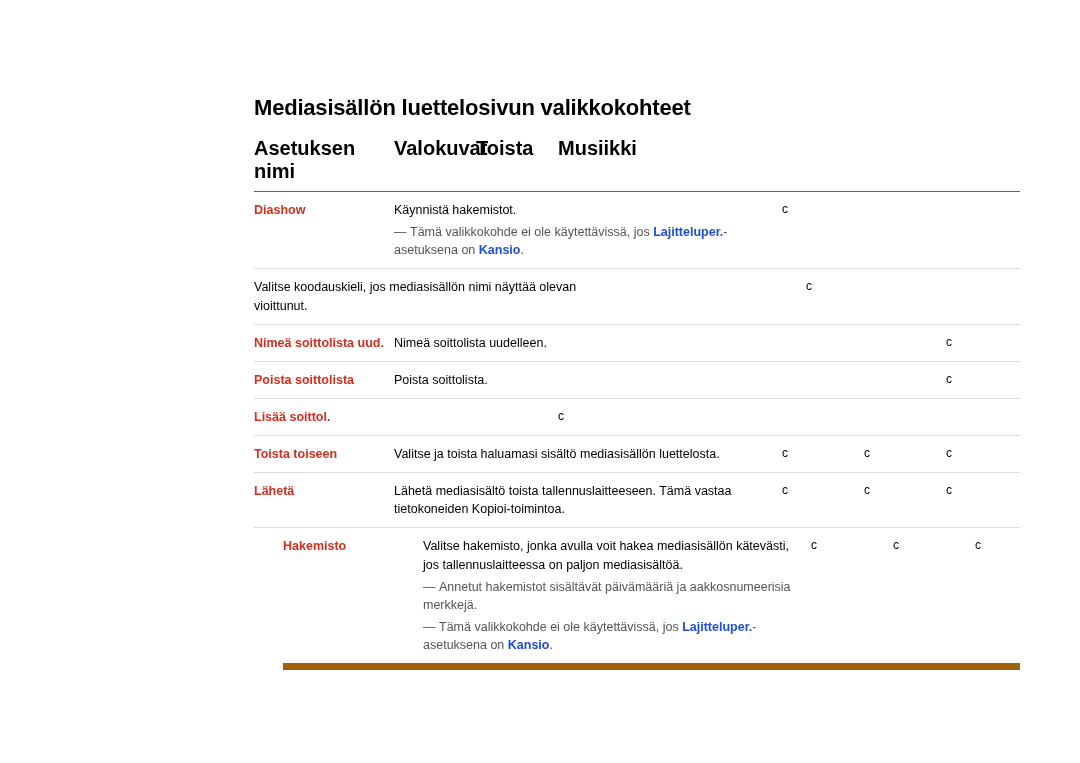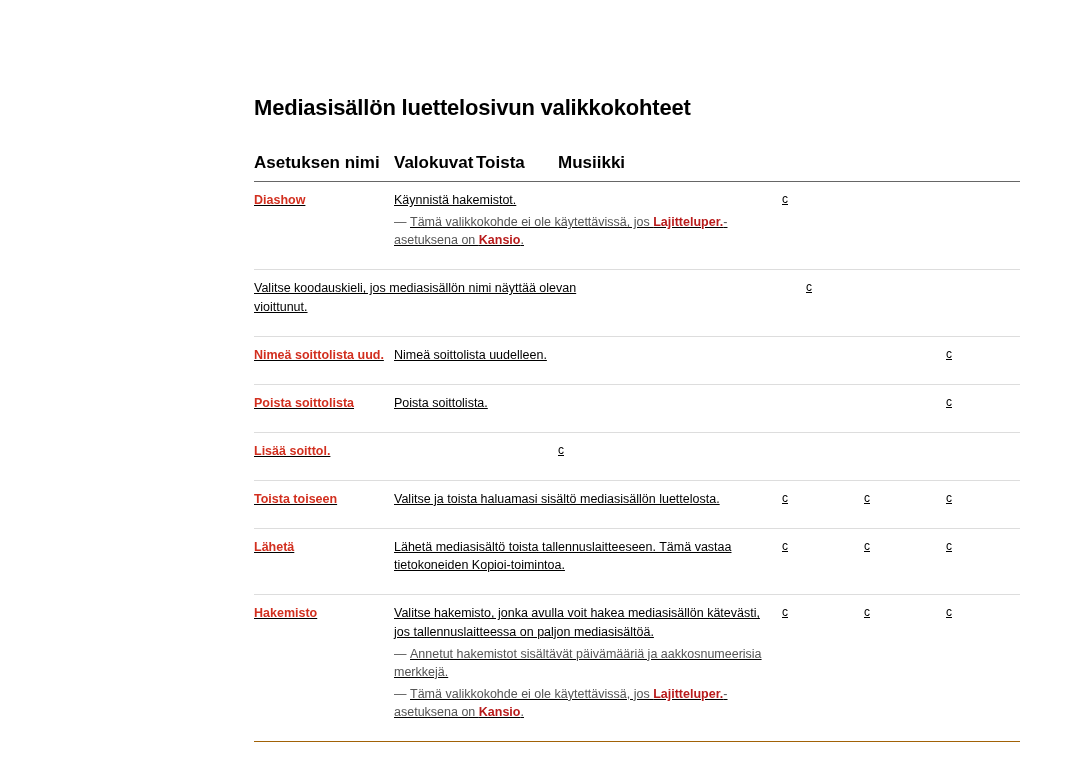--- a/index.html
+++ b/index.html
@@ -14,62 +14,61 @@
   .page {
     padding-top: 95px;
     padding-left: 254px;
     padding-right: 60px;
     box-sizing: border-box;
   }
   .title {
     font-size: 22px;
     font-weight: 700;
     letter-spacing: -0.2px;
-    margin-bottom: 32px;
+    margin-bottom: 16px;
   }
   .thead-row {
     display: flex;
     font-weight: 700;
-    font-size: 17px;
+    font-size: 20px;
     border-bottom: 1px solid #666;
     padding-bottom: 8px;
   }
   .col-name  { width: 140px; flex-shrink: 0; }
   .col-func  { width: 388px; flex-shrink: 0; padding-right: 10px; box-sizing: border-box; }
   .col-check { width: 82px; flex-shrink: 0; }
   .row {
     display: flex;
     font-size: 12.5px;
     border-bottom: 1px solid #ddd;
     padding-top: 9px;
-    padding-bottom: 20px;
+    padding-bottom: 9px;
     line-height: 1.45;
-    text-decoration: underline;
   }
-  .row.last { border-bottom: 1px solid #a16207; }
+  .row.last { border-bottom: 7px solid #a16207; margin-left: 29px; }
   .setting-name {
     color: #d22f1f;
     font-weight: 700;
   }
   .check {
     font-family: Arial, sans-serif;
     font-size: 12px;
   }
   .note {
     margin-top: 4px;
     color: #555;
   }
   .note .dash {
     color: #555;
     display: inline-block;
     width: 16px;
     font-family: Arial, sans-serif;
   }
   .hl {
-    color: #b91c1c;
+    color: #1d4ed8;
     font-weight: 700;
   }
 </style>
 </head>
 <body>
 
 <div class="page">
 
   <div class="title">Mediasisällön luettelosivun valikkokohteet</div>
 

